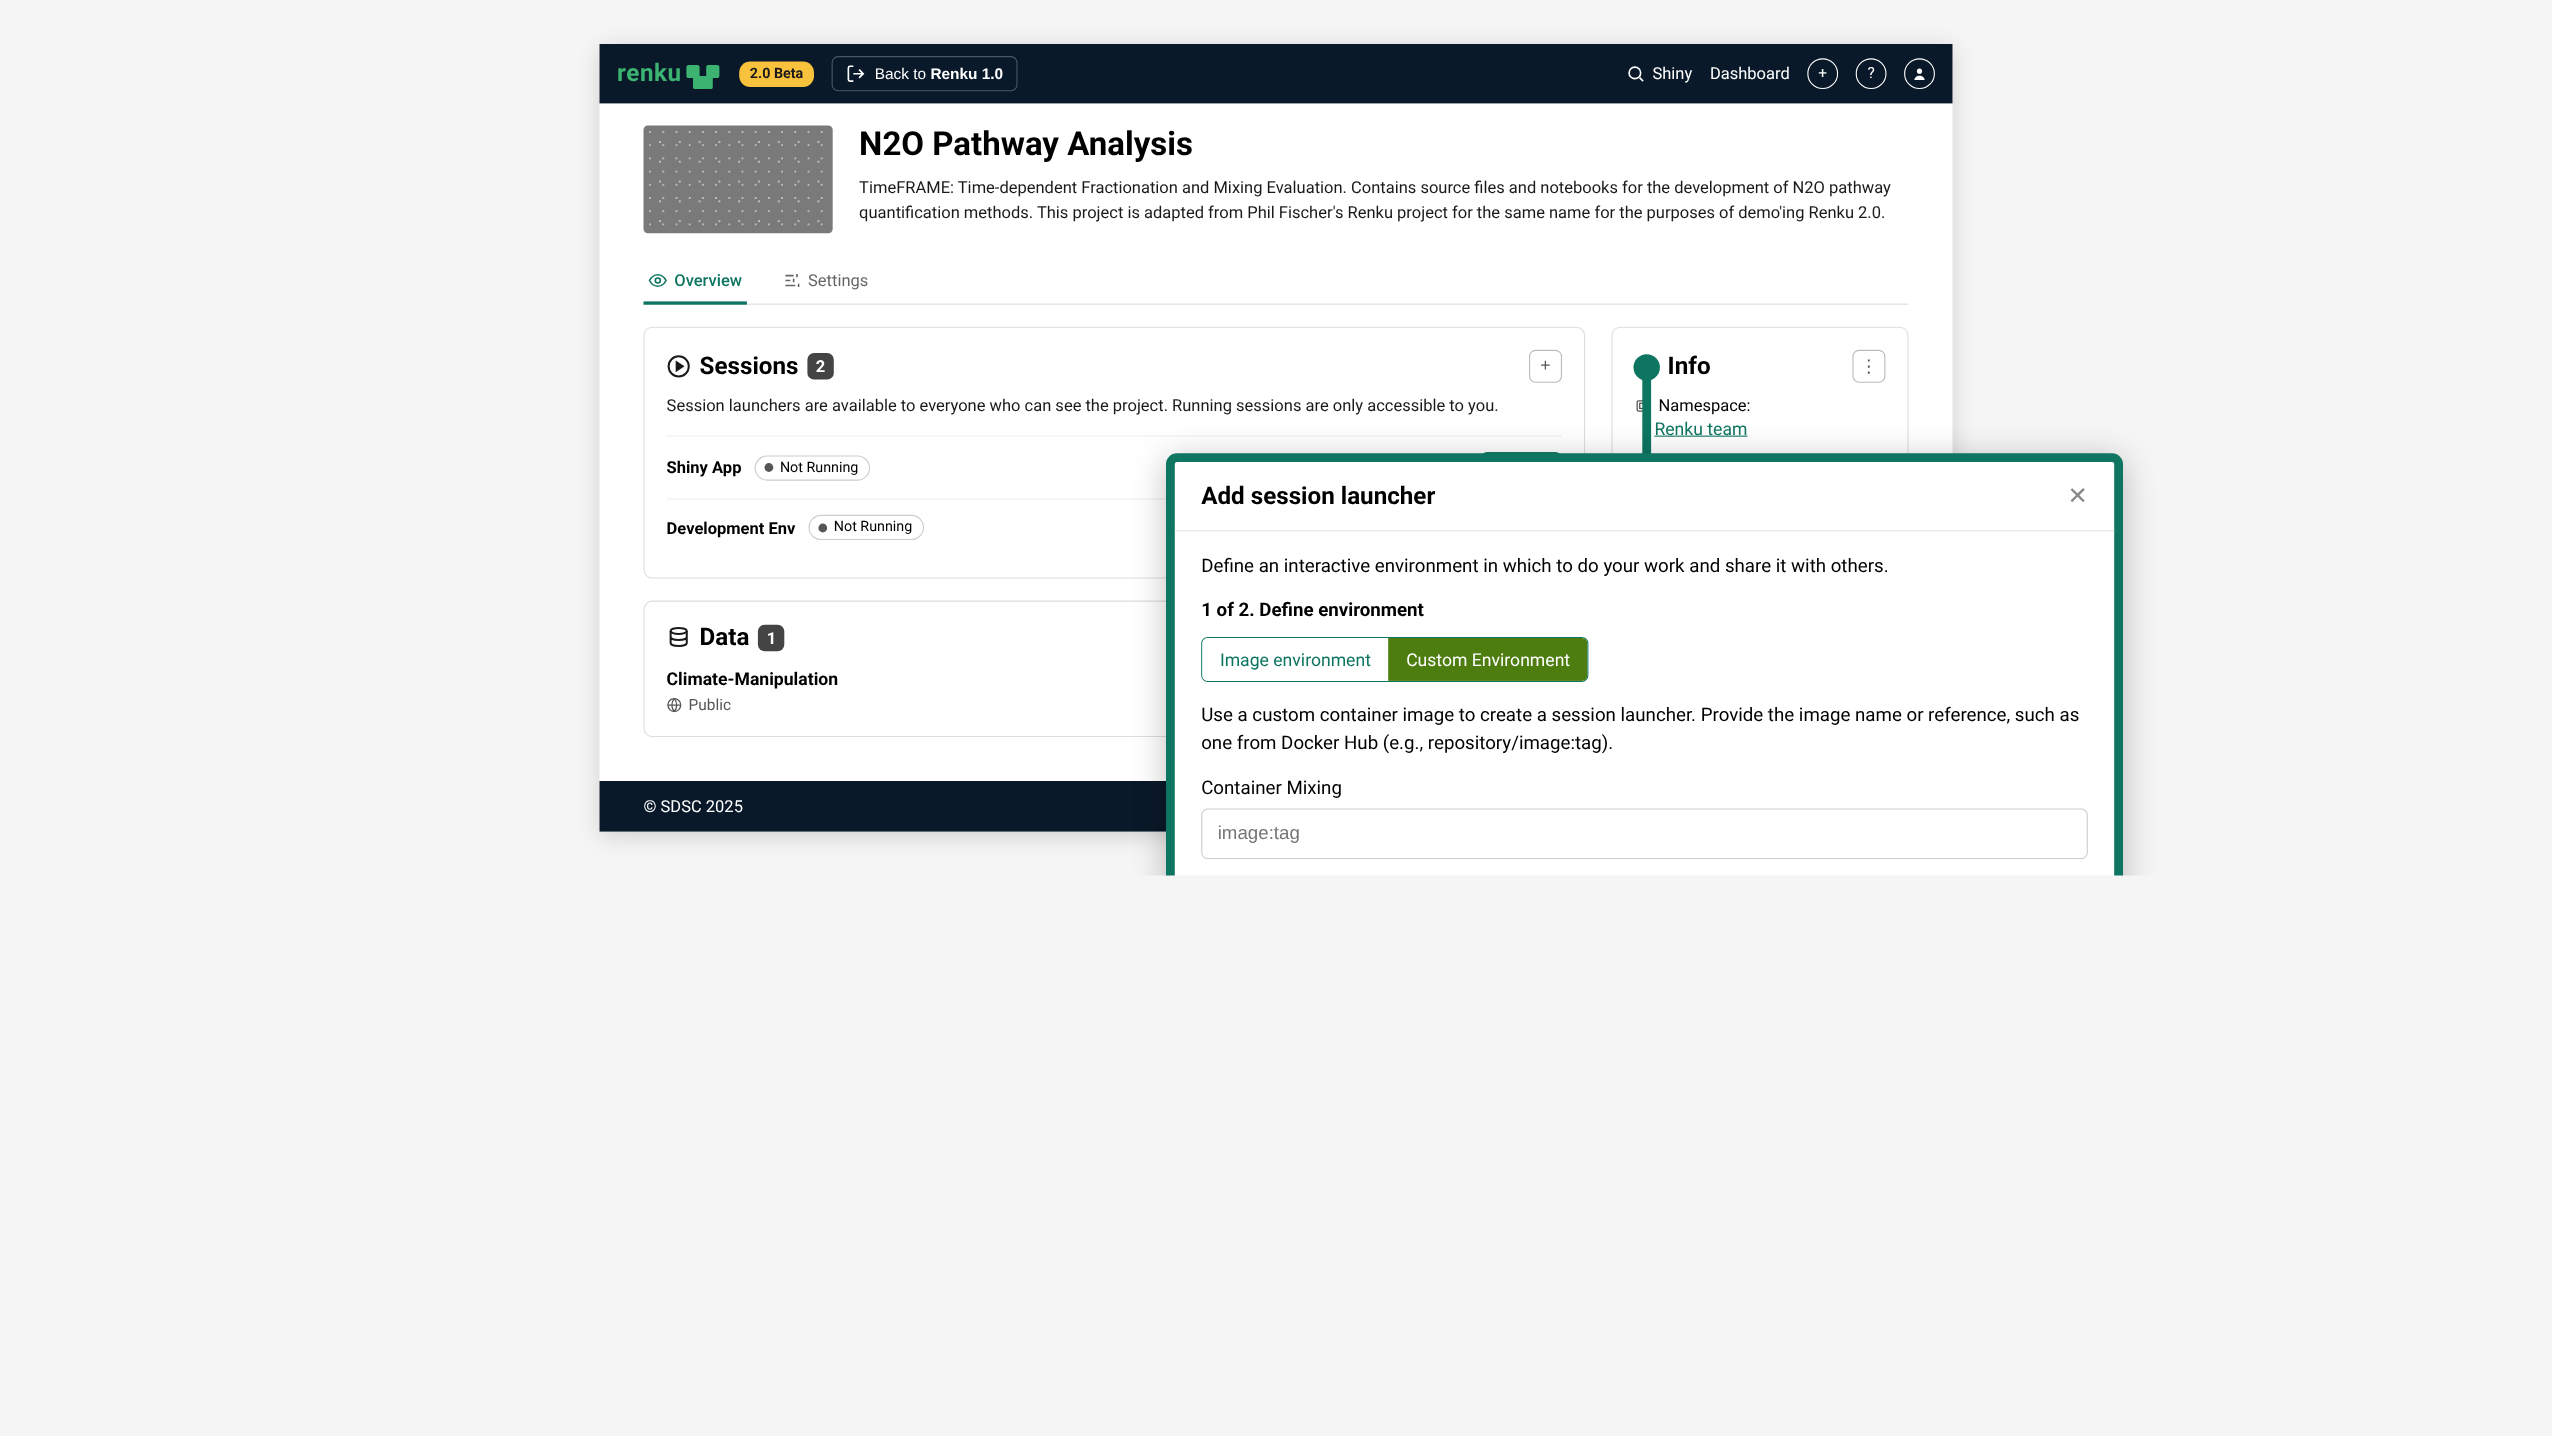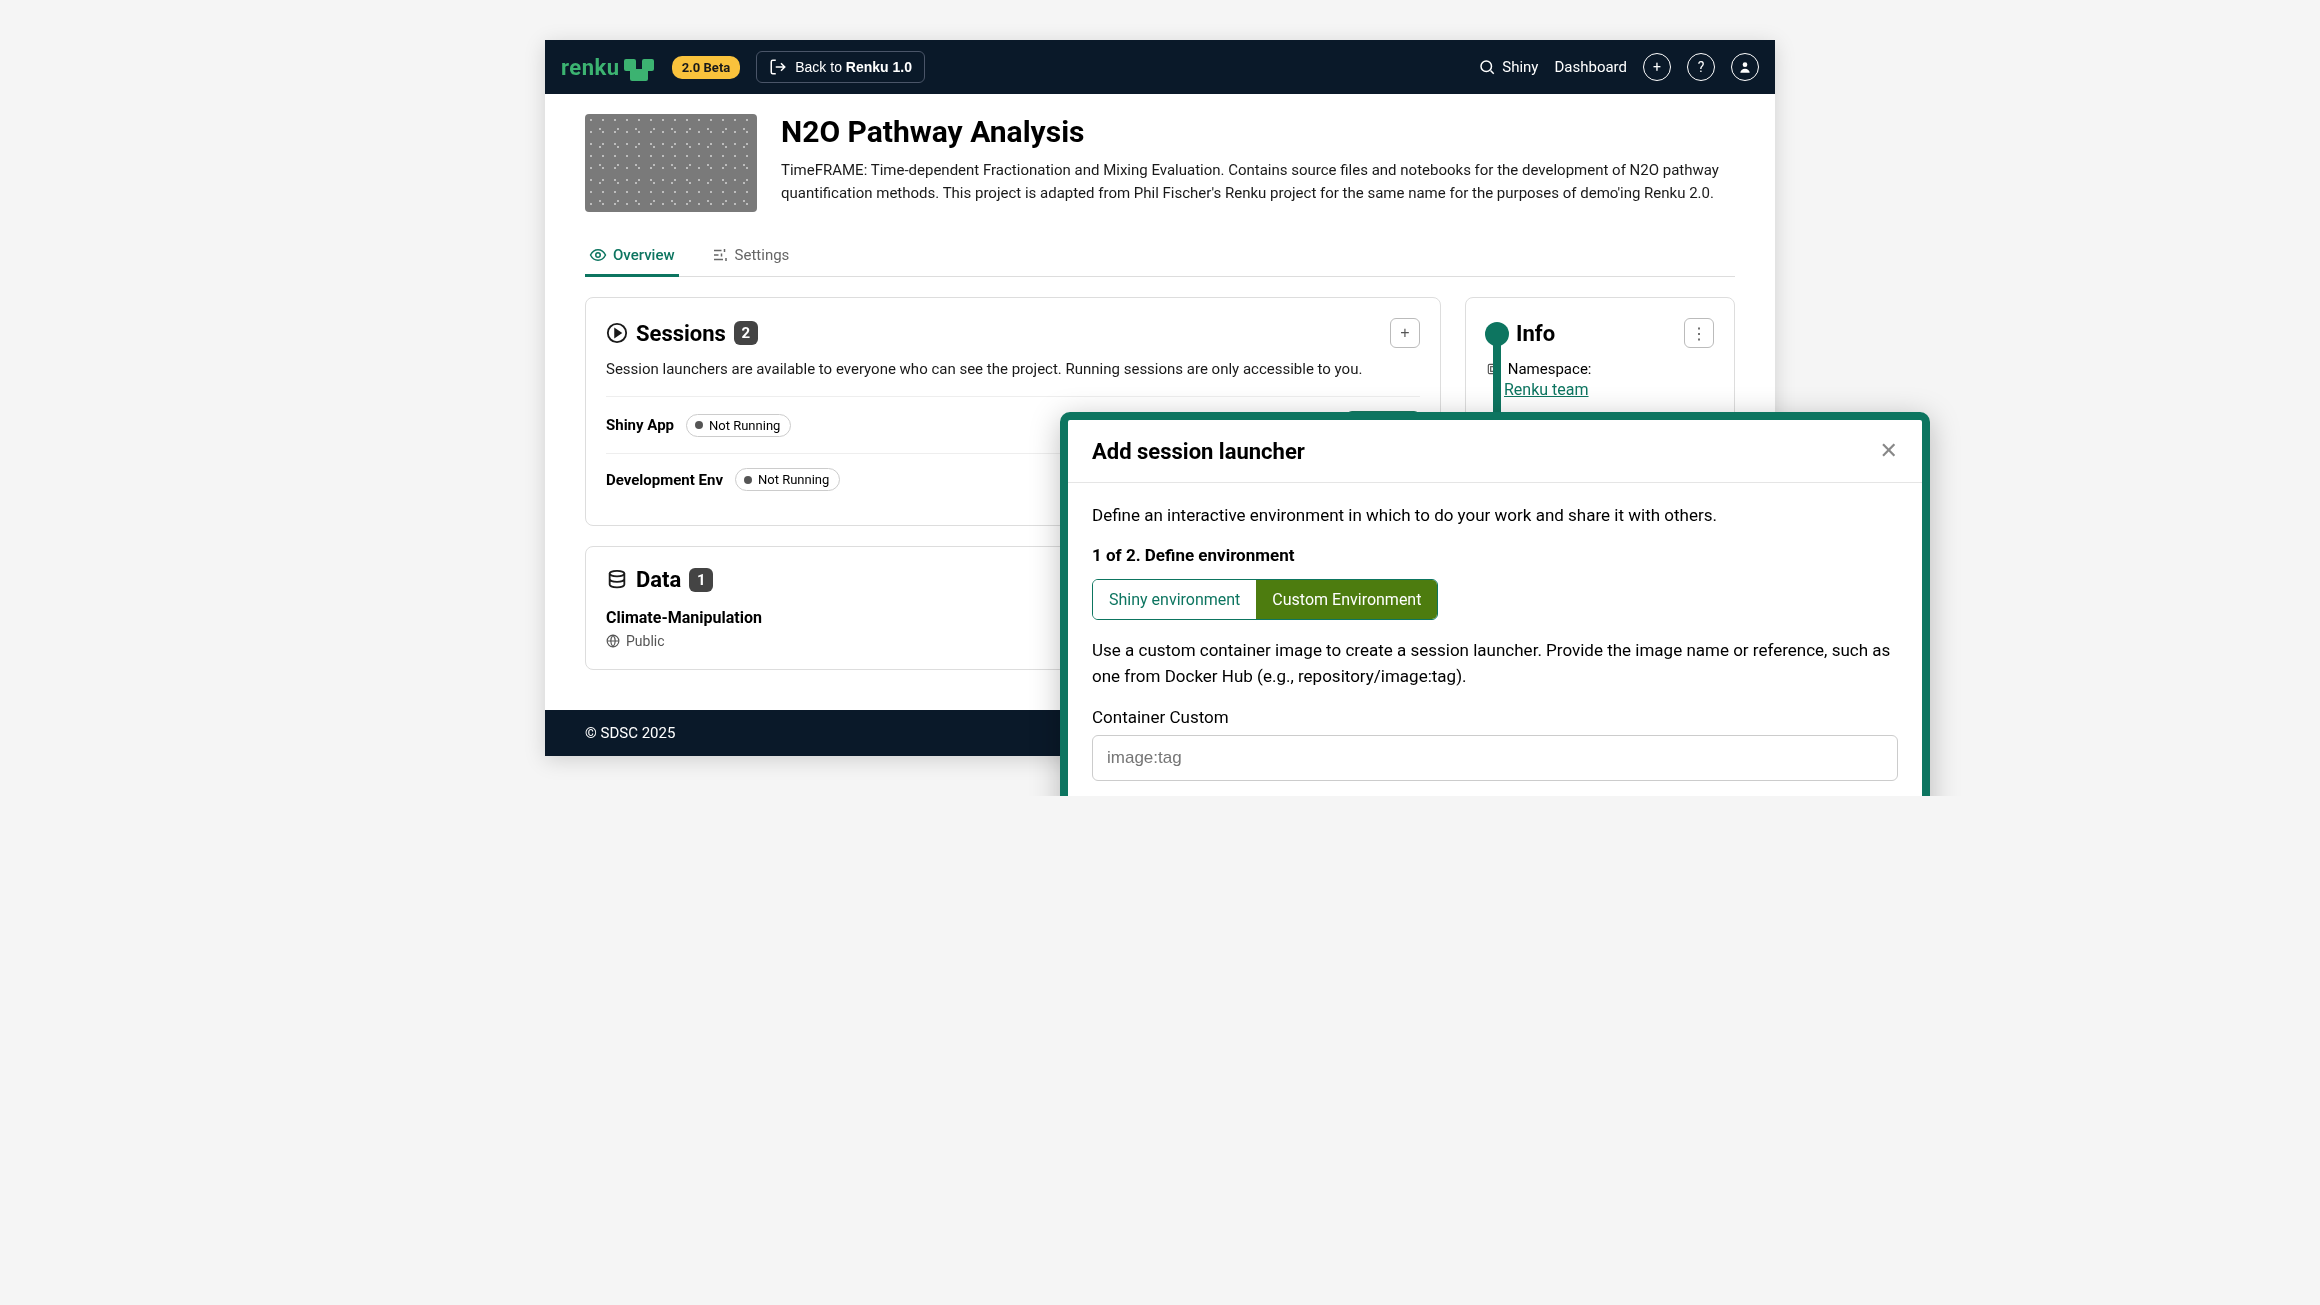--- a/index.html
+++ b/index.html
@@ -503,25 +503,25 @@
     <div class="modal-header">
       <div class="modal-title">Add session launcher</div>
       <button class="modal-close">
         <span>✕</span>
       </button>
     </div>
     <div class="modal-body">
       <p class="modal-intro">Define an interactive environment in which to do your work and share it with others.</p>
       <p class="modal-step">1 of 2. Define environment</p>
       <div class="segment-toggle">
-        <div class="segment-option inactive">Shiny environment</div>
+        <div class="segment-option inactive">Image environment</div>
         <div class="segment-option active">Custom Environment</div>
       </div>
       <p class="modal-desc">Use a custom container image to create a session launcher. Provide the image name or reference, such as one from Docker Hub (e.g., repository/image:tag).</p>
-      <div class="field-label">Container Custom</div>
+      <div class="field-label">Container Mixing</div>
       <input class="text-input" type="text" placeholder="image:tag" style="">
       <div class="advanced-toggle">
         <span>Advanced settings</span>
         <svg width="16" height="16" viewBox="0 0 24 24" fill="none" stroke="#333" stroke-width="2">
             <path d="m6 9 6 6 6-6"></path>
           </svg>
       </div>
     </div>
   </div>
 

